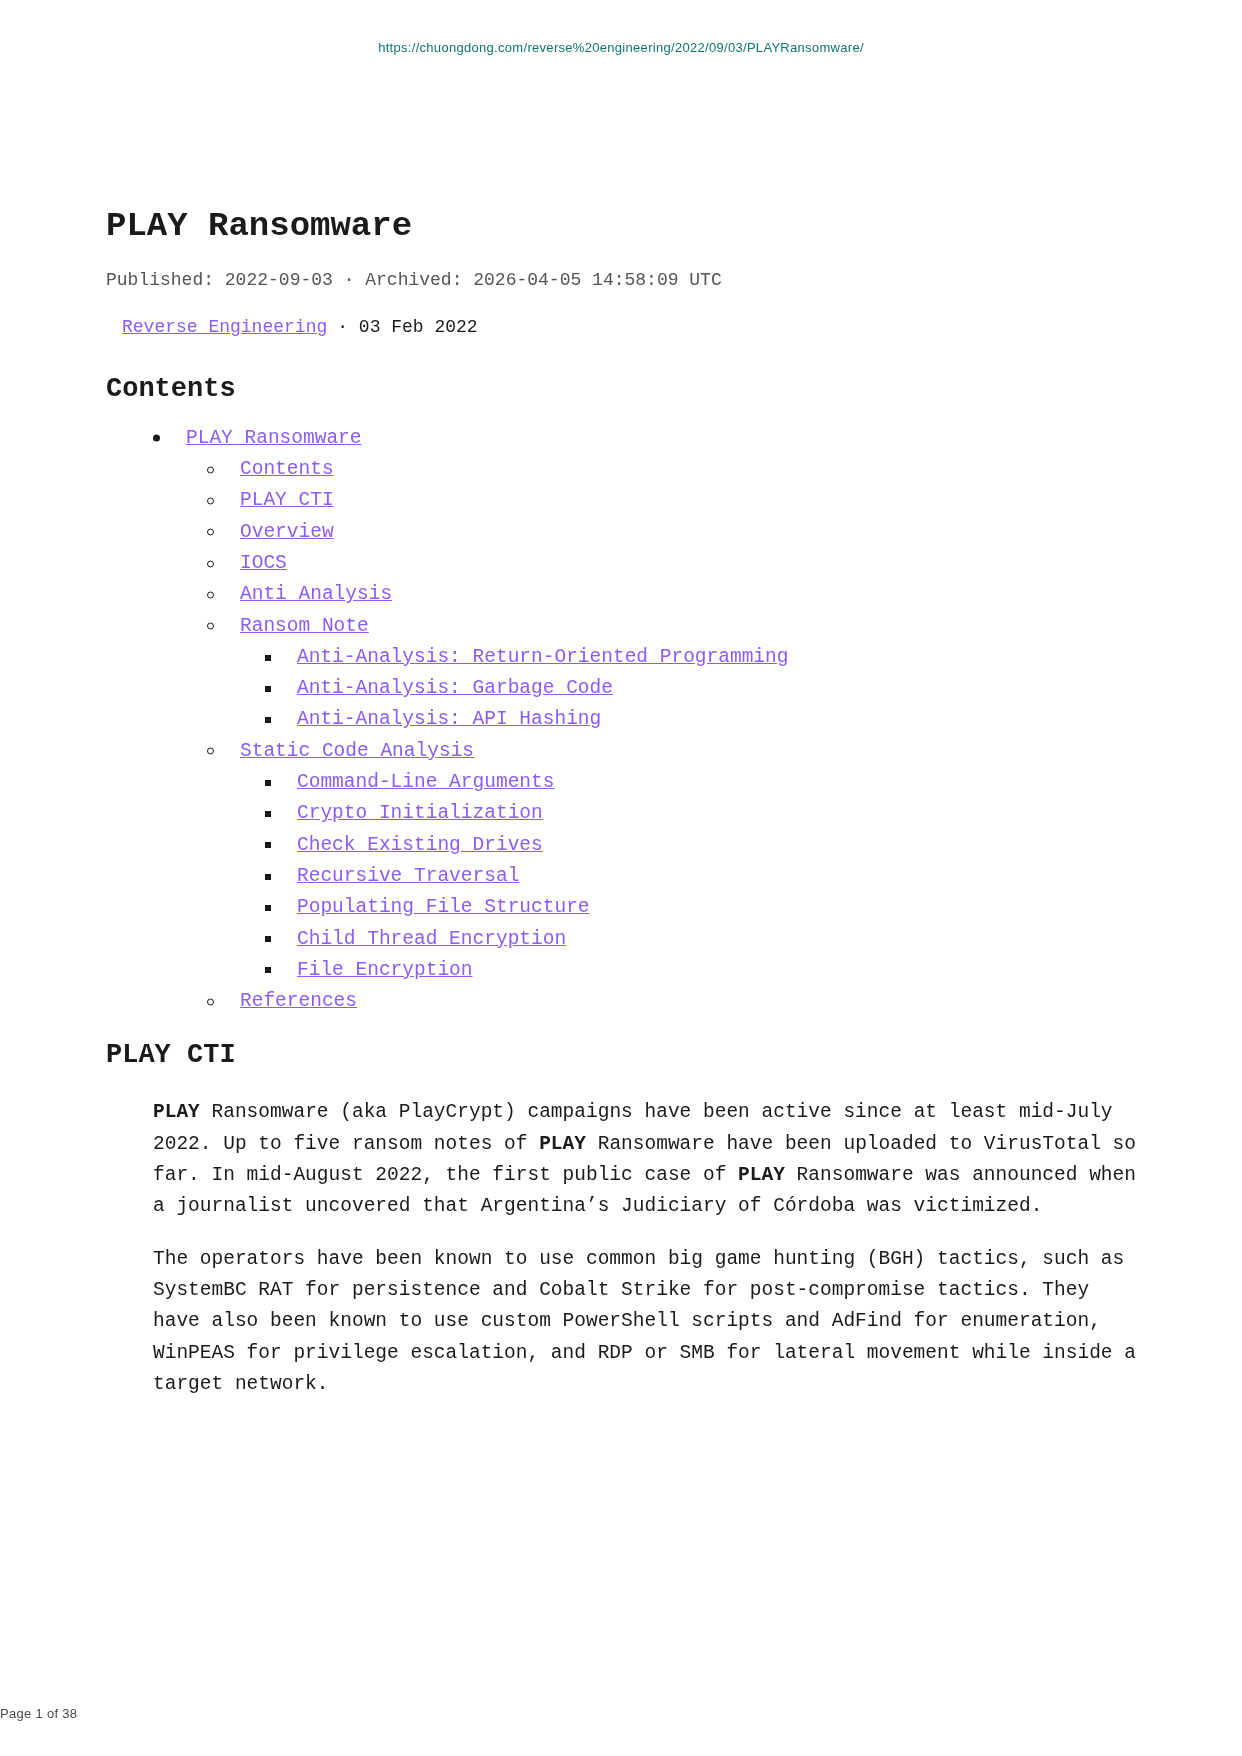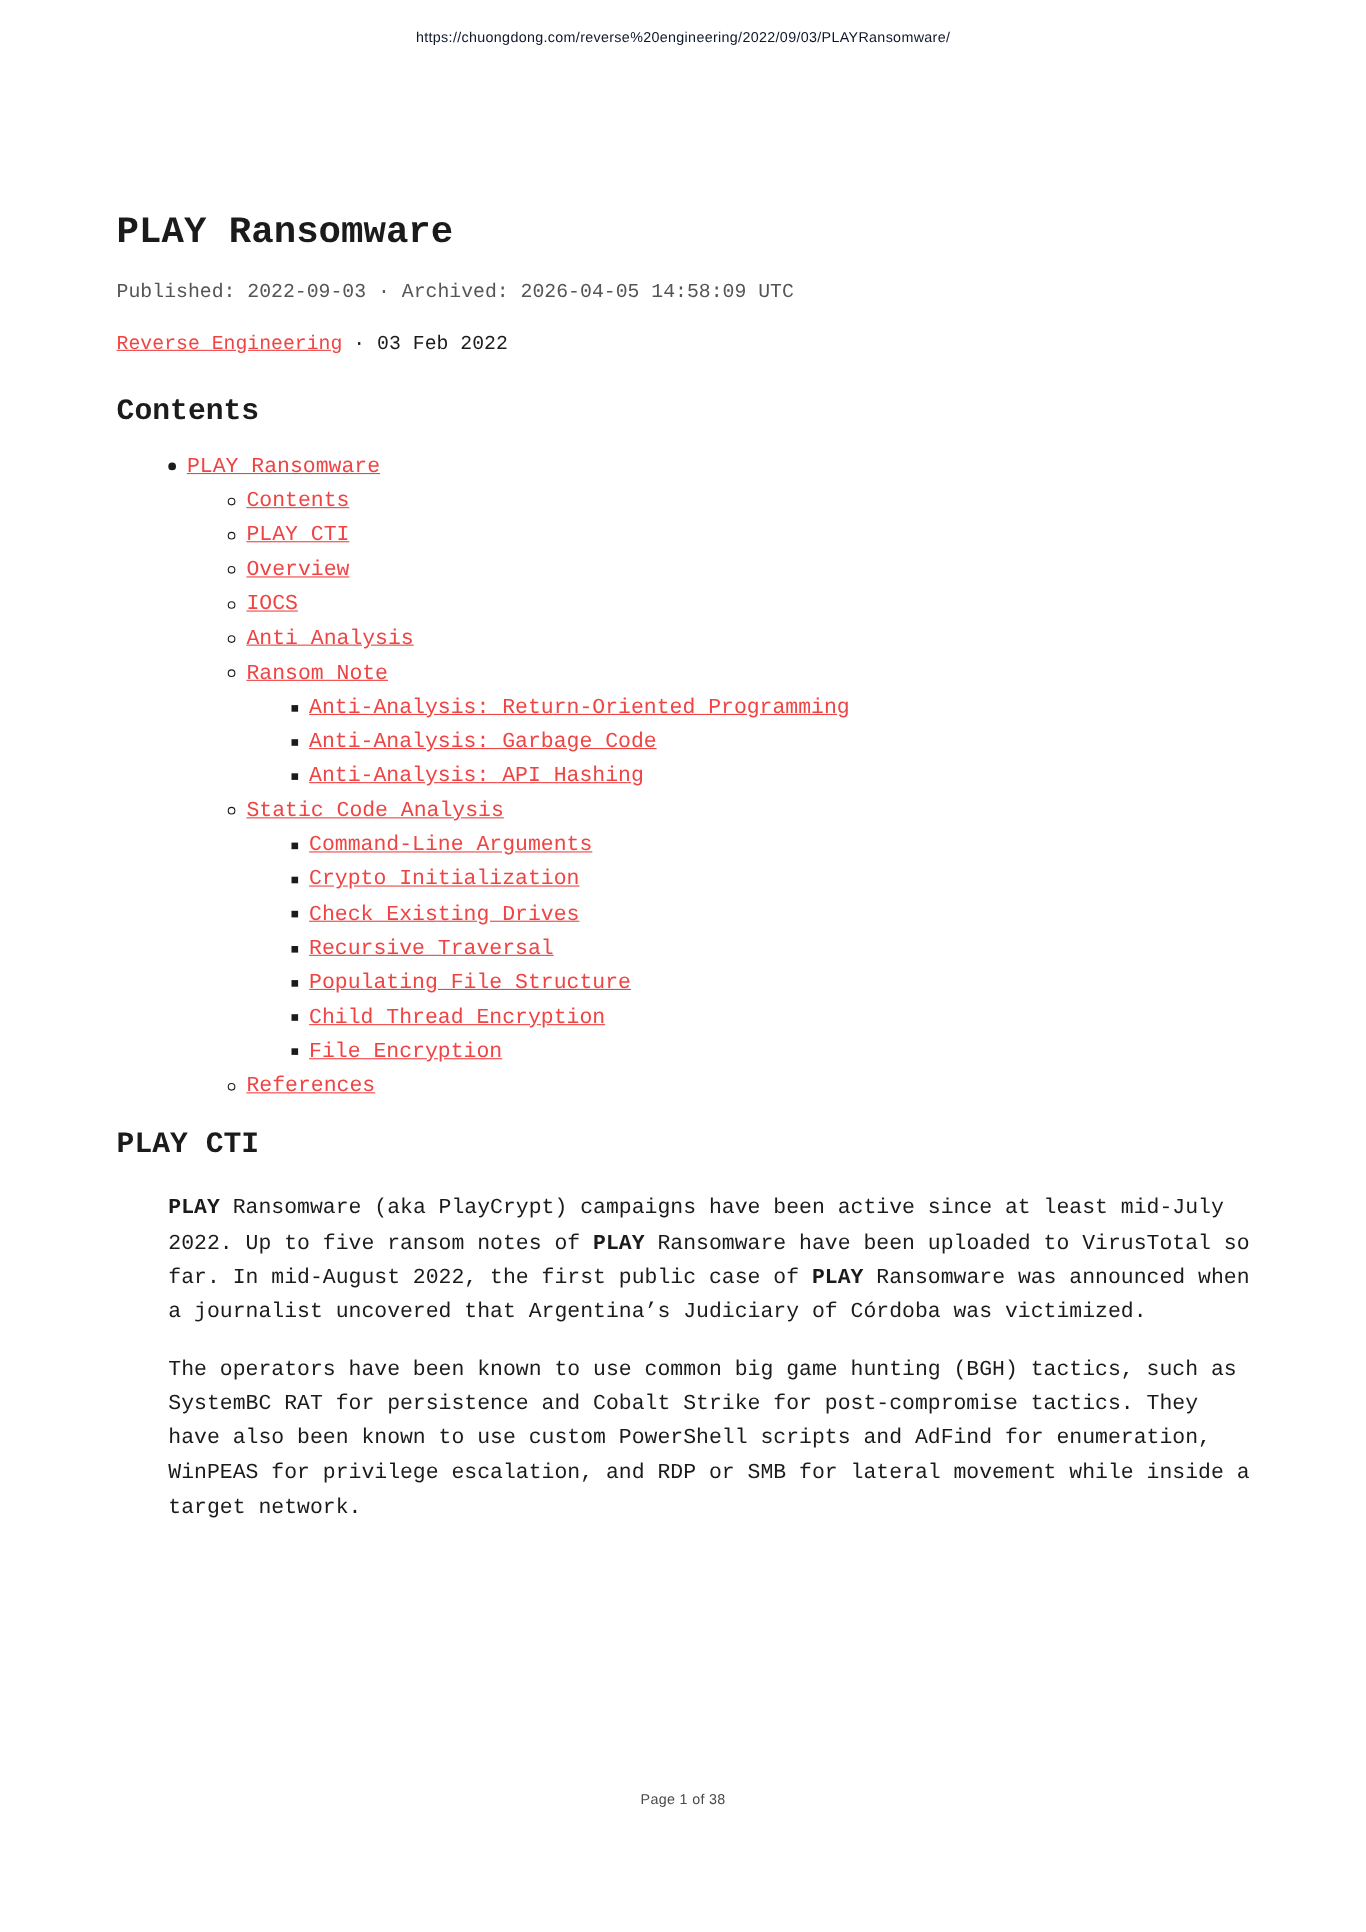--- a/index.html
+++ b/index.html
@@ -5,26 +5,26 @@
   * { margin: 0; padding: 0; box-sizing: border-box; }
   html, body { background: #ffffff; }
   body {
     width: 1242px;
     height: 1756px;
     position: relative;
     font-family: "Liberation Serif", serif;
     color: #1b1b1b;
   }
   .print-header {
-    padding-top: 26px;
+    padding-top: 40px;
     text-align: center;
     font-family: "Liberation Sans", sans-serif;
     font-size: 13px;
     line-height: 16px;
-    color: #0f172a;
+    color: #0f766e;
     letter-spacing: 0.3px;
   }
   .page-content {
     width: 1036px;
     margin-left: 106px;
     font-family: Liberation Mono, monospace;
   }
   h1.article-title {
     margin-top: 150px;
     font-size: 34px;
@@ -44,23 +44,24 @@
     line-height: 23px;
     color: #555555;
   }
   p.category-line {
     margin-top: 24px;
     font-size: 18px;
     line-height: 23px;
     color: #1b1b1b;
   }
   a.doc-link {
-    color: #ef4444;
+    color: #8b5cf6;
     text-decoration: underline;
     cursor: pointer;
+    margin-left: 16px;
   }
   .category-date { margin-left: 10px; }
   h2.doc-heading {
     margin-top: 34px;
     font-size: 27px;
     line-height: 32px;
     font-weight: 700;
     color: #1b1b1b;
   }
   .toc { margin-top: 18px; }
@@ -86,24 +87,24 @@
     margin-top: 26px;
     font-size: 19.5px;
     line-height: 31.3px;
     color: #1b1b1b;
     margin-left: 47px;
   }
   .section p.body-para + p.body-para { margin-top: 21px; }
   .section p.body-para strong { font-weight: 700; }
   .print-footer {
     position: absolute;
-    top: 1628px;
+    top: 1706px;
     left: 0;
     width: 100%;
-    text-align: center;
+    text-align: left;
     font-family: "Liberation Sans", sans-serif;
     font-size: 13px;
     line-height: 16px;
     color: #4a4a4a;
     letter-spacing: 0.3px;
   }
 </style>
 </head>
 <body>
 

